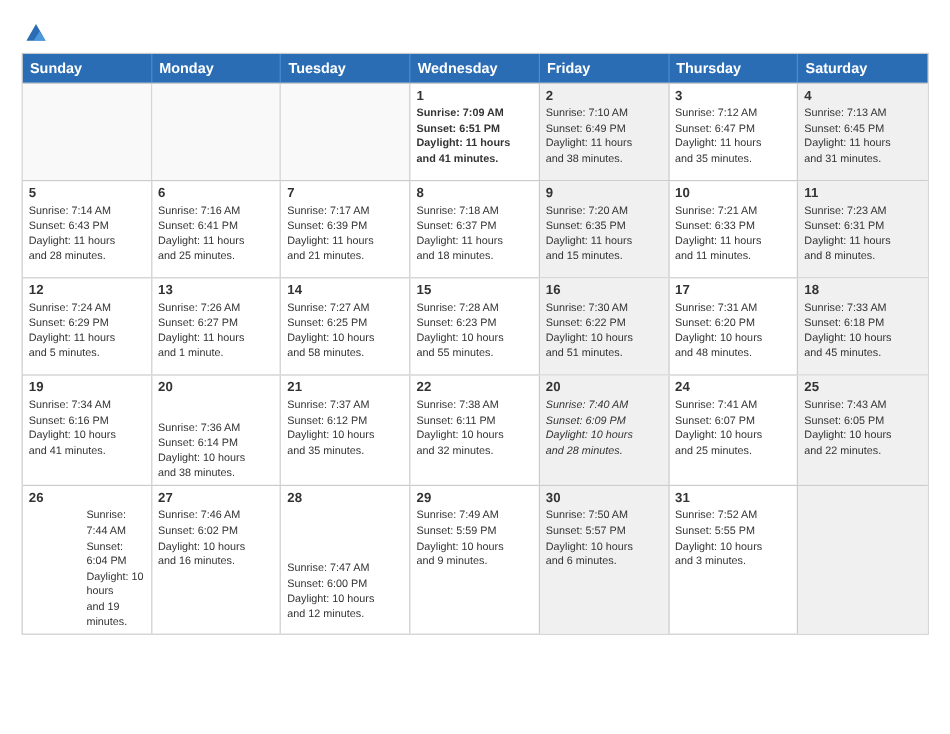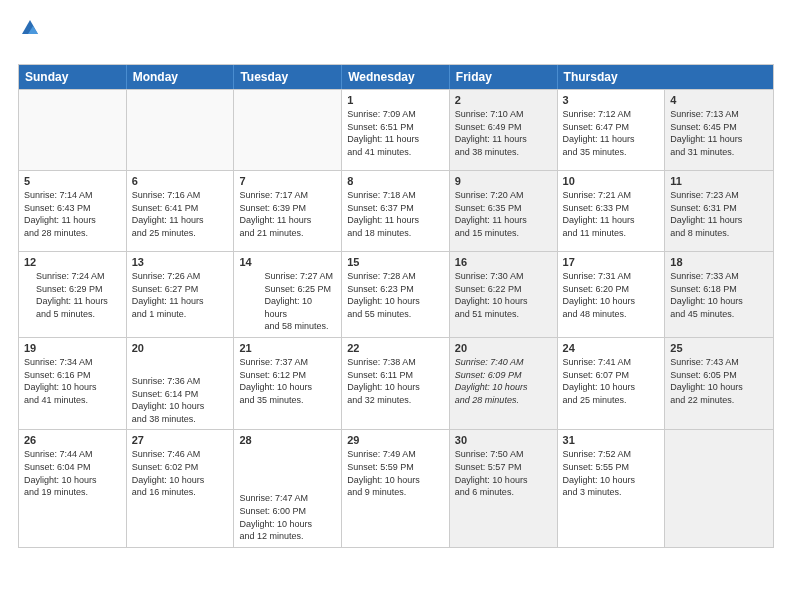--- a/index.html
+++ b/index.html
@@ -9,21 +9,20 @@
       font-family: Arial, sans-serif;
       background: #fff;
       overflow: hidden;
     }
     .page {
       width: 792px;
       height: 536px;
       padding: 18px 18px 12px 18px;
       display: flex;
       flex-direction: column;
-      gap: 20px;
     }
     .header {
       display: flex;
       justify-content: space-between;
       align-items: flex-start;
       margin-bottom: 10px;
     }
     .logo {
       display: flex;
       flex-direction: column;
@@ -136,29 +135,30 @@
   </div>
 
   <div class="calendar">
     <div class="cal-header">
     <div class="cal-header-cell">Sunday</div>
         <div class="cal-header-cell">Monday</div>
         <div class="cal-header-cell">Tuesday</div>
         <div class="cal-header-cell">Wednesday</div>
         <div class="cal-header-cell">Friday</div>
         <div class="cal-header-cell">Thursday</div>
+        <div class="cal-header-cell">Saturday</div>
       </div>
     <div class="cal-body">
     <div class="cal-row">
           <div class="cal-cell empty"></div>
           <div class="cal-cell empty"></div>
           <div class="cal-cell empty"></div>
           <div class="cal-cell">
             <span class="day-num">1</span>
-            <div class="cell-text" style="white-space: pre-line;">Sunrise: 7:09 AM
+            <div class="cell-text" style="white-space: pre-line; font-weight: bold;">Sunrise: 7:09 AM
 Sunset: 6:51 PM
 Daylight: 11 hours
 and 41 minutes.</div>
           </div>
           <div class="cal-cell shaded">
             <span class="day-num">2</span>
             <div class="cell-text" style="white-space: pre-line;">Sunrise: 7:10 AM
 Sunset: 6:49 PM
 Daylight: 11 hours
 and 38 minutes.</div>
@@ -225,35 +225,35 @@
             <span class="day-num">11</span>
             <div class="cell-text" style="white-space: pre-line;">Sunrise: 7:23 AM
 Sunset: 6:31 PM
 Daylight: 11 hours
 and 8 minutes.</div>
           </div>
         </div>
         <div class="cal-row">
           <div class="cal-cell">
             <span class="day-num">12</span>
-            <div class="cell-text" style="white-space: pre-line; margin-left: 12px;">Sunrise: 7:24 AM
+            <div class="cell-text" style="white-space: pre-line;">Sunrise: 7:24 AM
 Sunset: 6:29 PM
 Daylight: 11 hours
 and 5 minutes.</div>
           </div>
           <div class="cal-cell">
             <span class="day-num">13</span>
             <div class="cell-text" style="white-space: pre-line;">Sunrise: 7:26 AM
 Sunset: 6:27 PM
 Daylight: 11 hours
 and 1 minute.</div>
           </div>
           <div class="cal-cell">
             <span class="day-num">14</span>
-            <div class="cell-text" style="white-space: pre-line; margin-left: 25px;">Sunrise: 7:27 AM
+            <div class="cell-text" style="white-space: pre-line;">Sunrise: 7:27 AM
 Sunset: 6:25 PM
 Daylight: 10 hours
 and 58 minutes.</div>
           </div>
           <div class="cal-cell">
             <span class="day-num">15</span>
             <div class="cell-text" style="white-space: pre-line;">Sunrise: 7:28 AM
 Sunset: 6:23 PM
 Daylight: 10 hours
 and 55 minutes.</div>
@@ -327,21 +327,21 @@
             <span class="day-num">25</span>
             <div class="cell-text" style="white-space: pre-line;">Sunrise: 7:43 AM
 Sunset: 6:05 PM
 Daylight: 10 hours
 and 22 minutes.</div>
           </div>
         </div>
         <div class="cal-row">
           <div class="cal-cell">
             <span class="day-num">26</span>
-            <div class="cell-text" style="white-space: pre-line;">Sunrise: 7:44 AM
+            <div class="cell-text" style="white-space: pre-line; margin-left: 48px;">Sunrise: 7:44 AM
 Sunset: 6:04 PM
 Daylight: 10 hours
 and 19 minutes.</div>
           </div>
           <div class="cal-cell">
             <span class="day-num">27</span>
             <div class="cell-text" style="white-space: pre-line;">Sunrise: 7:46 AM
 Sunset: 6:02 PM
 Daylight: 10 hours
 and 16 minutes.</div>

